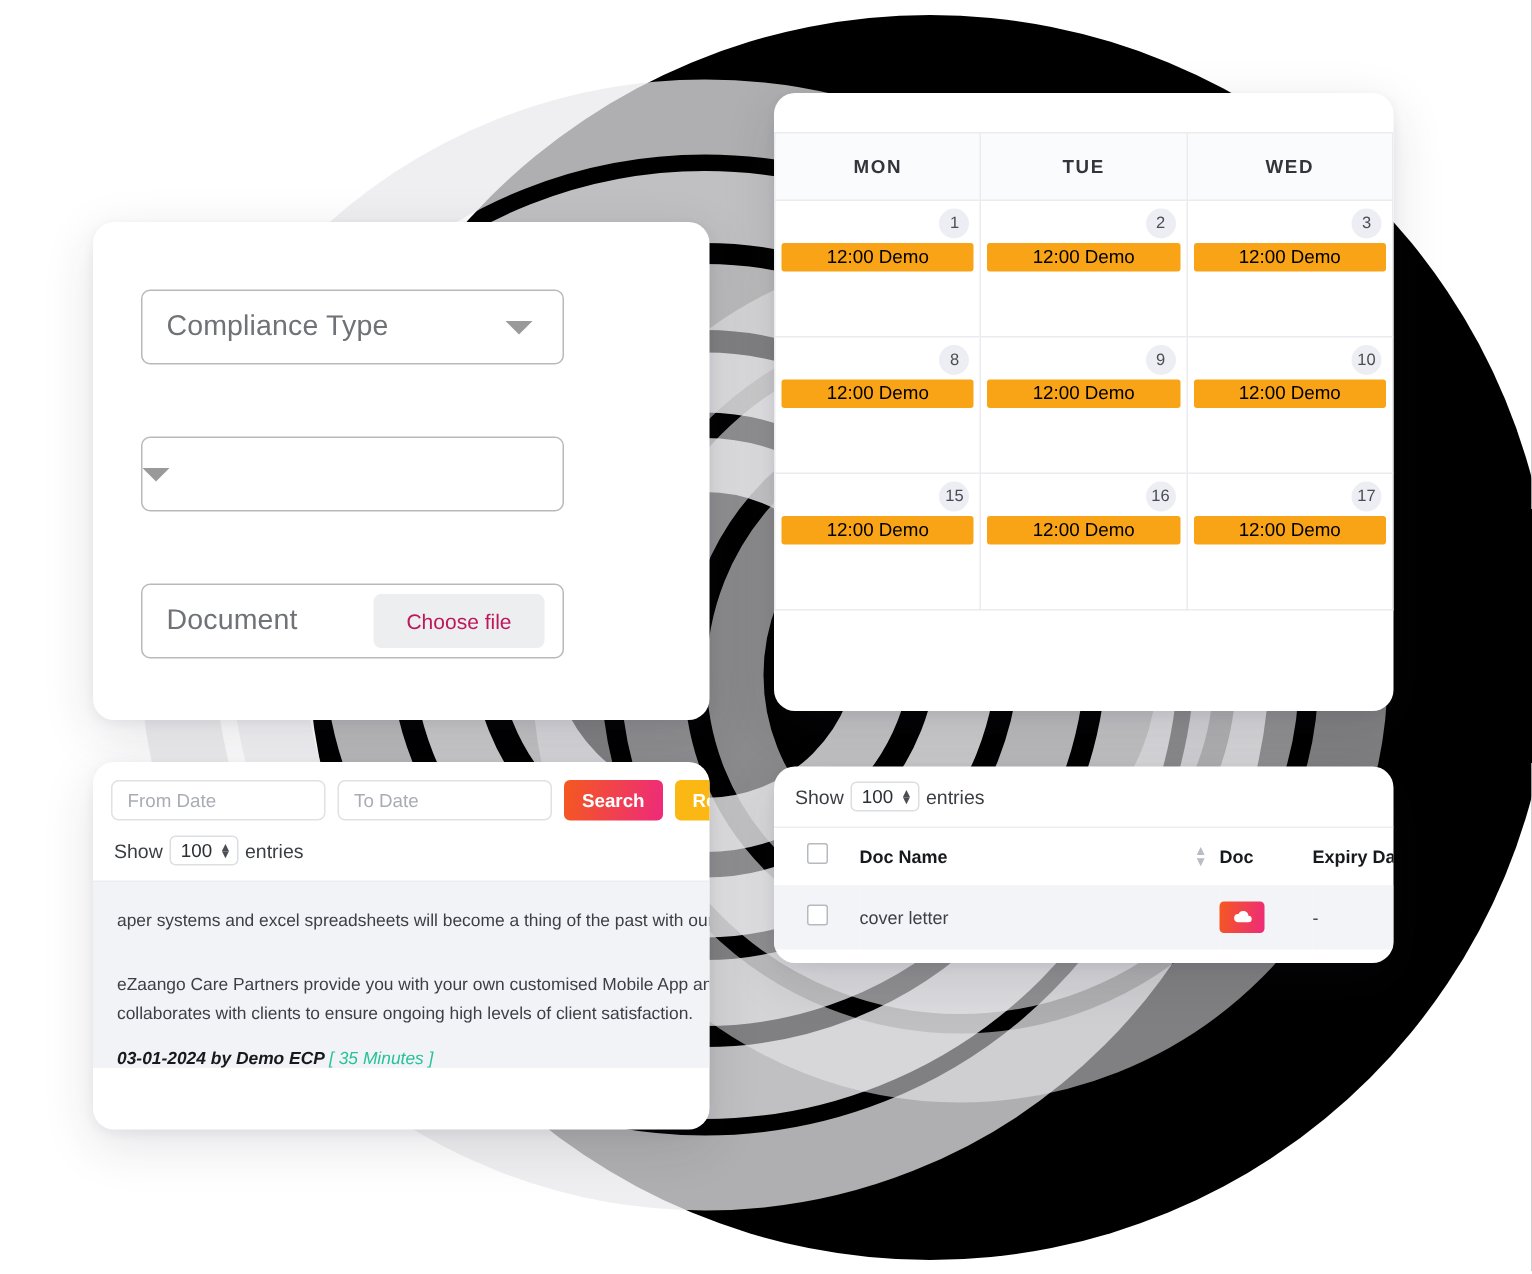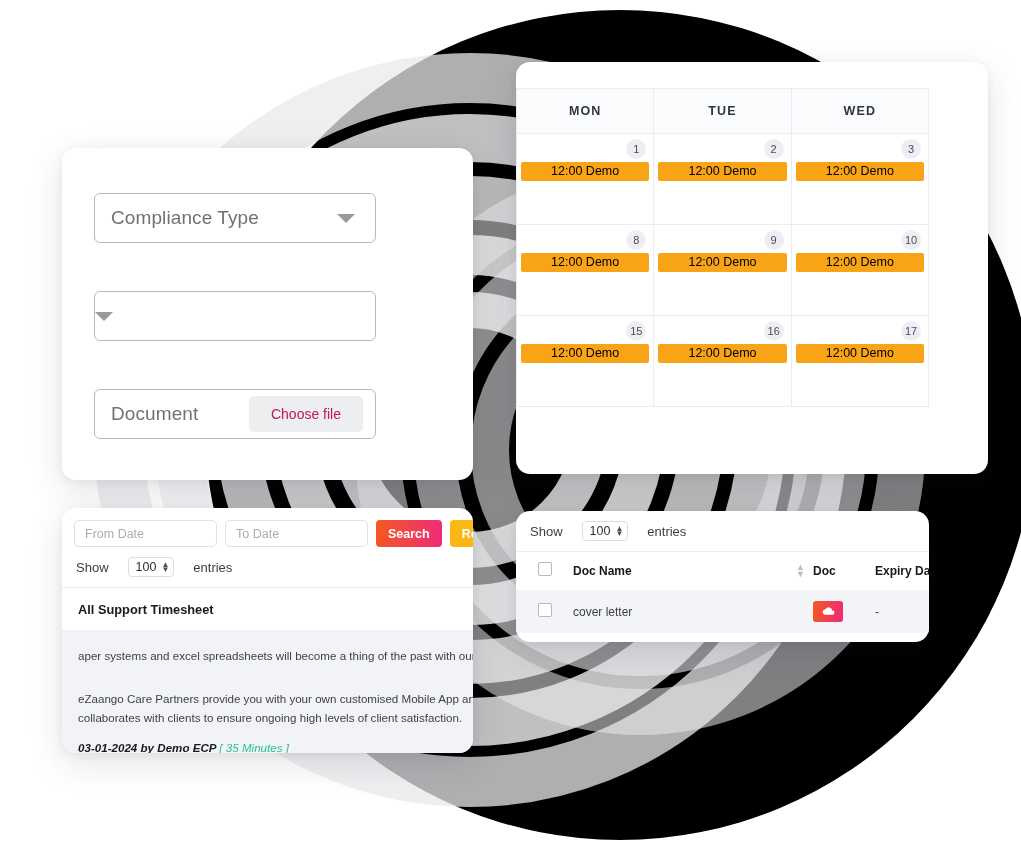--- a/index.html
+++ b/index.html
@@ -87,21 +87,21 @@
     padding: 10px 22px;
     margin-right: 12px;
     cursor: pointer;
     white-space: nowrap;
   }
 
   
   #calendar-card {
     left: 516px;
     top: 62px;
-    width: 472px;
+    width: 413px;
     height: 412px;
   }
   .cal-table {
     position: absolute;
     left: 0;
     top: 26px;
     width: 413px;
     border-collapse: collapse;
     table-layout: fixed;
   }
@@ -183,21 +183,21 @@
     padding: 0 12px;
     cursor: pointer;
     white-space: nowrap;
   }
   #search-btn { background: linear-gradient(100deg,#f4591f 0%,#ee2a7b 100%); }
   #reset-btn  { background: #fbb713; }
 
   .show-entries {
     display: flex;
     align-items: center;
-    gap: 19px;
+    gap: 4px;
     padding: 10px 0 10px 14px;
     font-size: 13px;
     color: #3a3d42;
   }
   .entries-select {
     border: 1px solid #dcdee2;
     border-radius: 4px;
     padding: 2px 4px 2px 7px;
     display: flex;
     align-items: center;
@@ -434,21 +434,20 @@
         <span class="stepper">
             <span>▲</span>
             <span>▼</span>
           </span>
       </span>
       <span>entries</span>
     </div>
 
     <div class="ts-divider"></div>
 
-    <div class="ts-title">All Support Timesheet</div>
 
     <div class="ts-body">
       <div class="ts-p">aper systems and excel spreadsheets will become a thing of the past with our comprehens</div>
       <div class="ts-gap"></div>
       <div class="ts-p">eZaango Care Partners provide you with your own customised Mobile App and admin por</div>
       <div class="ts-p">collaborates with clients to ensure ongoing high levels of client satisfaction.</div>
       <div class="ts-meta">
         <span>03-01-2024 by Demo ECP</span>
         <span class="ts-mins">[ 35 Minutes ]</span>
       </div>

